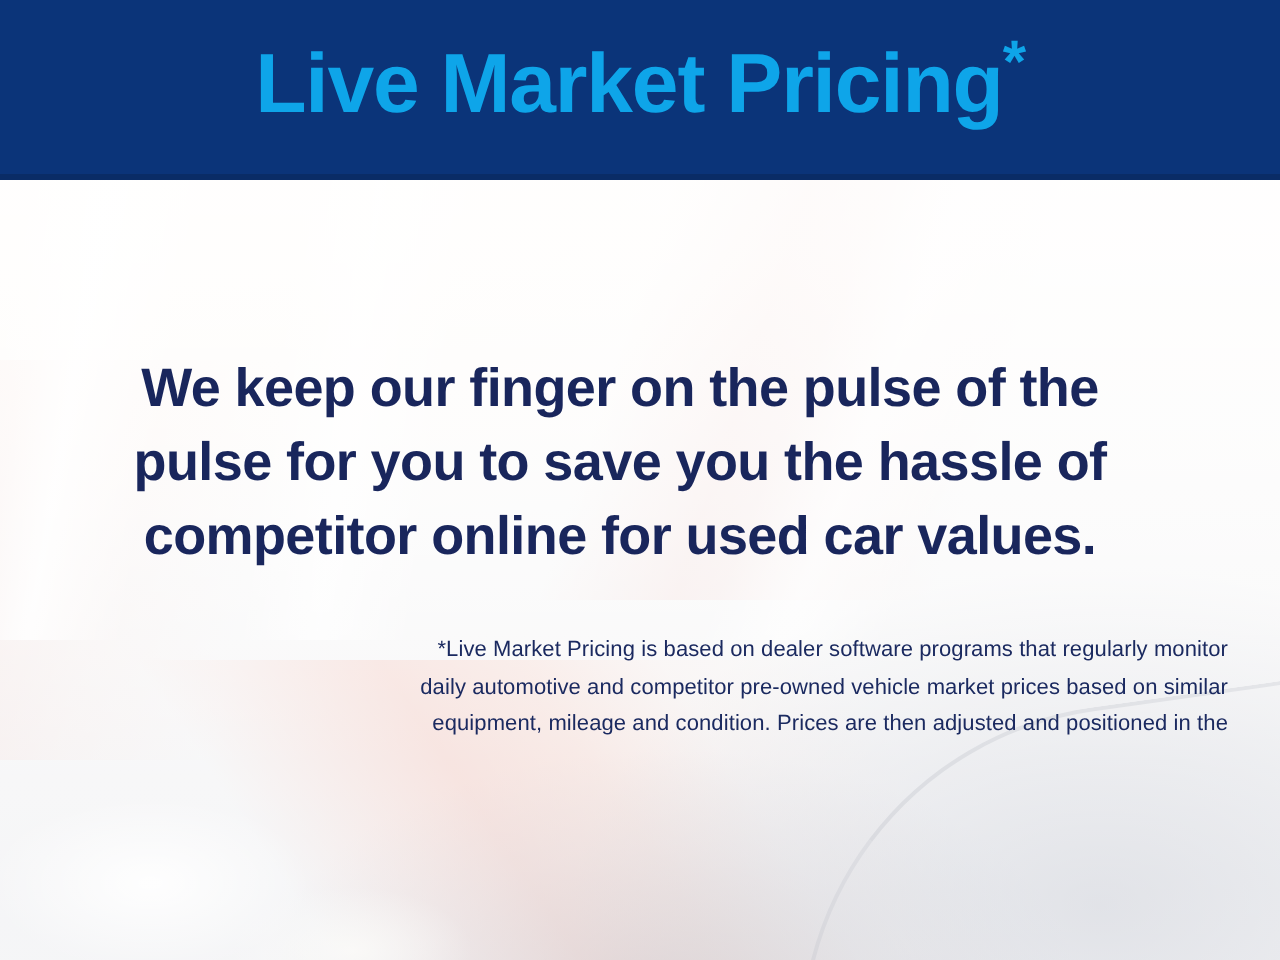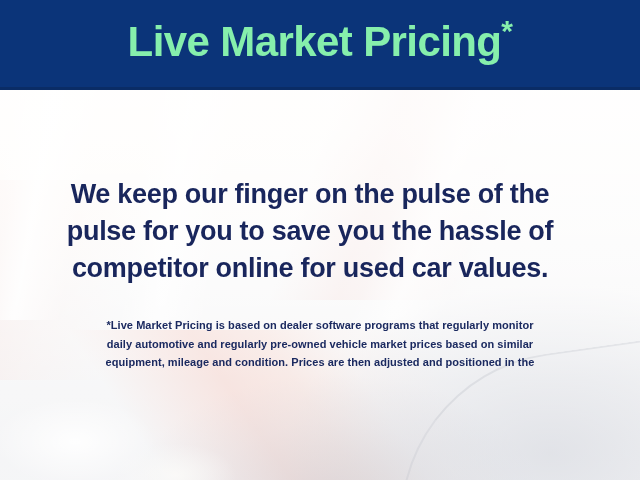--- a/index.html
+++ b/index.html
@@ -84,21 +84,21 @@
   
   .header-banner{
     position:absolute;left:0;top:0;width:640px;height:90px;
     background:#0b3479;
     border-bottom:3px solid #0a2c66;
     box-sizing:border-box;
     display:flex;align-items:center;justify-content:center;
     z-index:5;
   }
   .banner-title{
-    color:#86efac;
+    color:#0ea5e9;
     font-size:42px;
     font-weight:bold;
     letter-spacing:-0.6px;
     line-height:1;
     white-space:nowrap;
     margin:16px;
     padding-bottom:3px;
   }
   .banner-title .asterisk{
     font-size:30px;
@@ -125,24 +125,25 @@
   
   .fineprint{
     position:absolute;left:0;top:316px;width:640px;
     text-align:center;
     z-index:4;
     padding:0 26px;box-sizing:border-box;
   }
   .fineprint-line{
     color:#1b2a60;
     font-size:11px;
-    font-weight:bold;
+    font-weight:normal;
     line-height:18.5px;
     letter-spacing:0.05px;
     white-space:nowrap;
+    text-align:right;
   }
 </style>
 </head>
 <body>
 
 <div class="promo-card">
 
   <div class="bg-photo">
     <div class="bg-layer bg-base"></div>
     <div class="bg-layer bg-cream"></div>
@@ -162,17 +163,17 @@
   </div>
 
   <div class="headline">
     <div class="headline-line">We keep our finger on the pulse of the</div>
     <div class="headline-line">pulse for you to save you the hassle of</div>
     <div class="headline-line">competitor online for used car values.</div>
   </div>
 
   <div class="fineprint">
     <div class="fineprint-line">*Live Market Pricing is based on dealer software programs that regularly monitor</div>
-    <div class="fineprint-line">daily automotive and regularly pre-owned vehicle market prices based on similar</div>
+    <div class="fineprint-line">daily automotive and competitor pre-owned vehicle market prices based on similar</div>
     <div class="fineprint-line">equipment, mileage and condition. Prices are then adjusted and positioned in the</div>
   </div>
 
 </div>
 
 </body></html>

